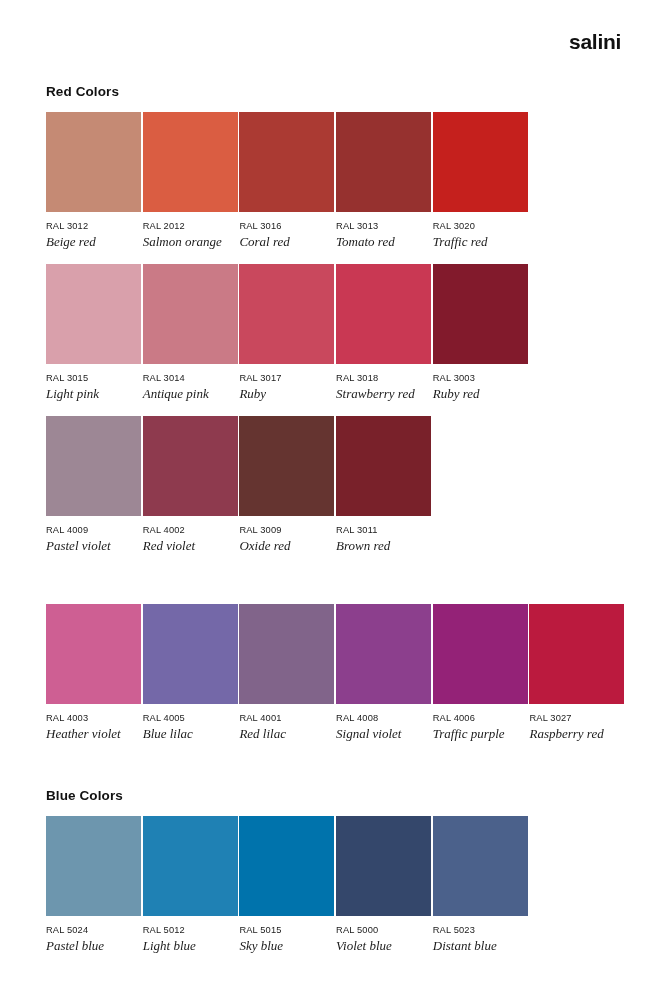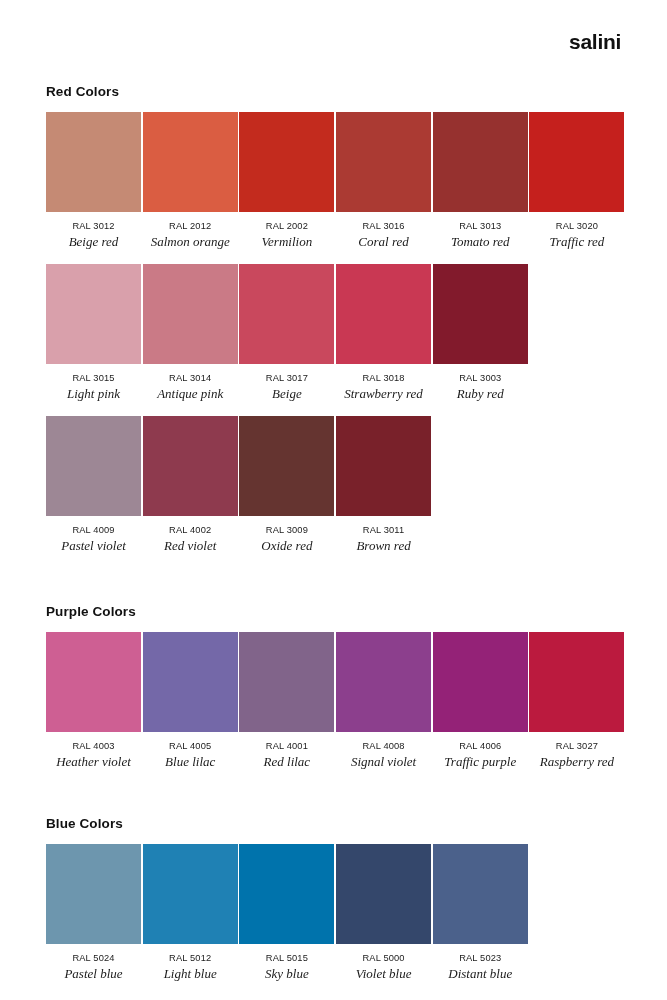--- a/index.html
+++ b/index.html
@@ -45,21 +45,20 @@
     font-size: 13.5px;
     font-weight: 700;
     color: #111111;
     letter-spacing: 0.1px;
     margin: 0 0 13px 0;
   }
   .swatch-row {
     display: flex;
     gap: 0;
     margin-bottom: 14px;
-    text-align: center;
   }
   .swatch-cell {
     width: 95px;
     margin-right: 1.7px;
     flex: 0 0 auto;
   }
   .swatch-chip {
     width: 95px;
     height: 100px;
     display: block;
@@ -99,25 +98,20 @@
             <div class="swatch-chip" style="background-color: rgb(197, 138, 116);"></div>
             <div class="swatch-code">RAL 3012</div>
             <div class="swatch-name">Beige red</div>
           </div>
           <div class="swatch-cell">
             <div class="swatch-chip" style="background-color: rgb(218, 93, 66);"></div>
             <div class="swatch-code">RAL 2012</div>
             <div class="swatch-name">Salmon orange</div>
           </div>
           <div class="swatch-cell">
-            <div class="swatch-chip" style="background-color: rgb(195, 43, 30);"></div>
-            <div class="swatch-code">RAL 2002</div>
-            <div class="swatch-name">Vermilion</div>
-          </div>
-          <div class="swatch-cell">
             <div class="swatch-chip" style="background-color: rgb(171, 58, 51);"></div>
             <div class="swatch-code">RAL 3016</div>
             <div class="swatch-name">Coral red</div>
           </div>
           <div class="swatch-cell">
             <div class="swatch-chip" style="background-color: rgb(150, 49, 47);"></div>
             <div class="swatch-code">RAL 3013</div>
             <div class="swatch-name">Tomato red</div>
           </div>
           <div class="swatch-cell">
@@ -133,21 +127,21 @@
             <div class="swatch-name">Light pink</div>
           </div>
           <div class="swatch-cell">
             <div class="swatch-chip" style="background-color: rgb(202, 122, 134);"></div>
             <div class="swatch-code">RAL 3014</div>
             <div class="swatch-name">Antique pink</div>
           </div>
           <div class="swatch-cell">
             <div class="swatch-chip" style="background-color: rgb(201, 72, 93);"></div>
             <div class="swatch-code">RAL 3017</div>
-            <div class="swatch-name">Beige</div>
+            <div class="swatch-name">Ruby</div>
           </div>
           <div class="swatch-cell">
             <div class="swatch-chip" style="background-color: rgb(201, 56, 83);"></div>
             <div class="swatch-code">RAL 3018</div>
             <div class="swatch-name">Strawberry red</div>
           </div>
           <div class="swatch-cell">
             <div class="swatch-chip" style="background-color: rgb(130, 26, 44);"></div>
             <div class="swatch-code">RAL 3003</div>
             <div class="swatch-name">Ruby red</div>
@@ -171,21 +165,20 @@
           </div>
           <div class="swatch-cell">
             <div class="swatch-chip" style="background-color: rgb(121, 33, 42);"></div>
             <div class="swatch-code">RAL 3011</div>
             <div class="swatch-name">Brown red</div>
           </div>
         </div>
       </div>
       <div class="section-gap-lg"></div>
       <div class="section">
-        <div class="section-title">Purple Colors</div>
         <div class="swatch-row">
           <div class="swatch-cell">
             <div class="swatch-chip" style="background-color: rgb(206, 95, 147);"></div>
             <div class="swatch-code">RAL 4003</div>
             <div class="swatch-name">Heather violet</div>
           </div>
           <div class="swatch-cell">
             <div class="swatch-chip" style="background-color: rgb(116, 104, 168);"></div>
             <div class="swatch-code">RAL 4005</div>
             <div class="swatch-name">Blue lilac</div>

